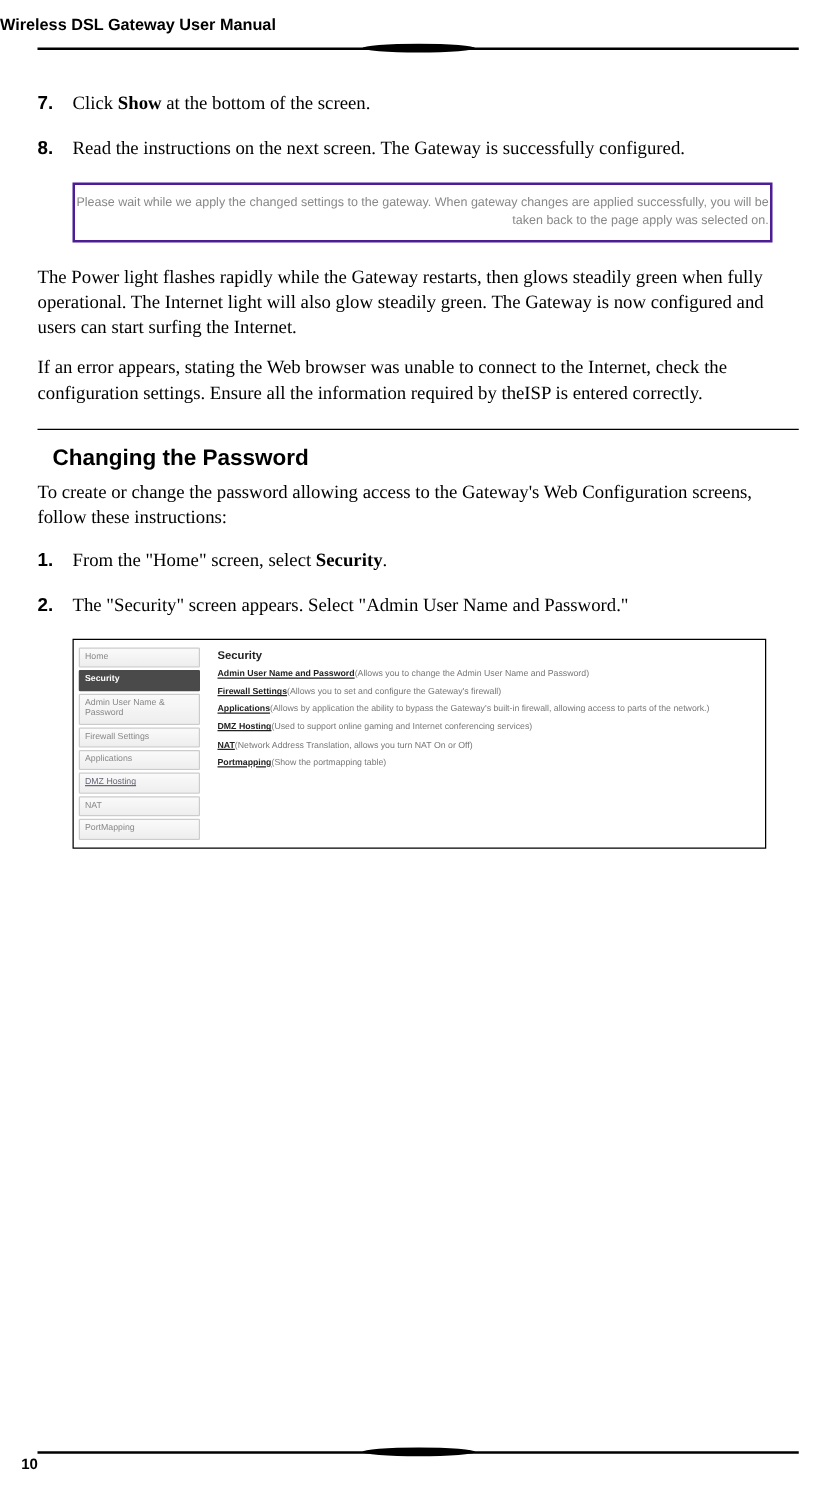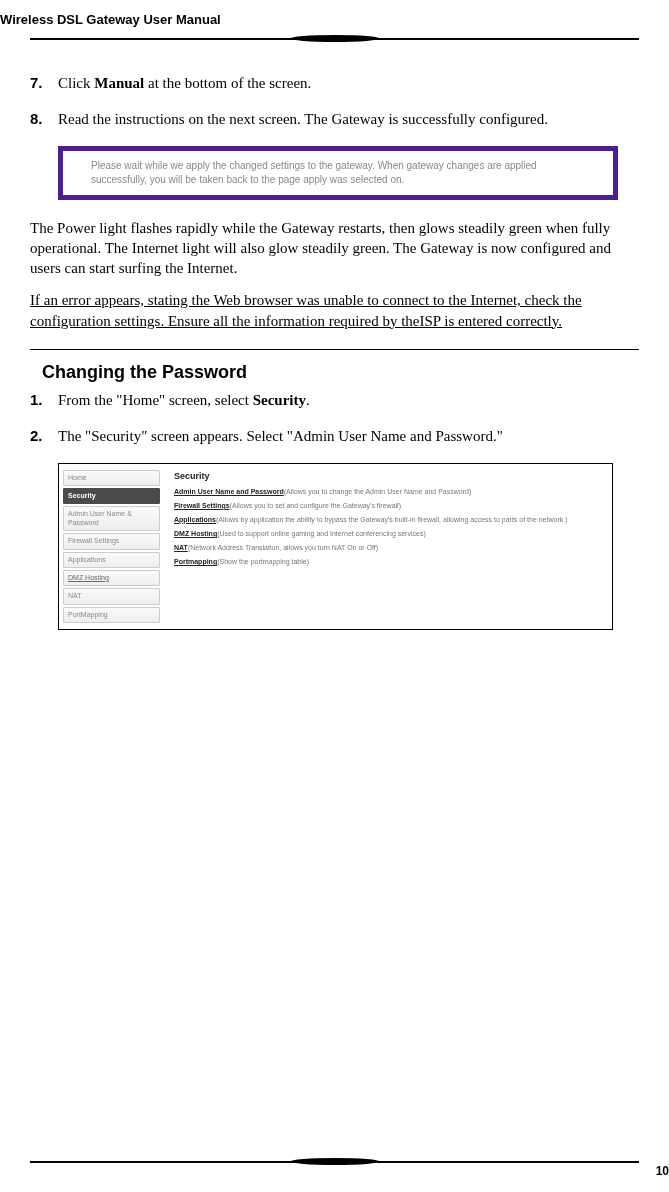--- a/index.html
+++ b/index.html
@@ -58,37 +58,37 @@
     }
     .step-text {
       flex: 1;
     }
     .step-text b {
       font-family: Georgia, serif;
       font-weight: bold;
     }
     .msg-box {
       margin: 10px 0 18px 28px;
-      border: 5px solid #4c1d95;
-      padding: 8px 28px;
+      border: 2px solid #4c1d95;
+      padding: 8px 1px;
       background: #fff;
       width: 560px;
+      text-align: right;
     }
     .msg-box-inner {
       font-family: Arial, Helvetica, sans-serif;
       font-size: 10px;
       color: #888;
       line-height: 1.4;
     }
     .para {
       margin-bottom: 12px;
     }
     .para2 {
       margin-bottom: 18px;
-      text-decoration: underline;
     }
     .section-rule {
       border: none;
       border-top: 1px solid #000;
       margin: 18px 0 10px 0;
     }
     .section-heading {
       font-family: Arial, Helvetica, sans-serif;
       font-weight: bold;
       font-size: 18px;
@@ -175,61 +175,62 @@
       width: 90px;
       height: 7px;
       background: #000;
       border-radius: 50%;
     }
     .page-number {
       position: absolute;
       bottom: 14px;
       left: 17px;
       right: 0;
-      text-align: right;
+      text-align: left;
       font-family: Arial, Helvetica, sans-serif;
       font-weight: bold;
       font-size: 12px;
     }
   </style>
 </head>
 <body>
 
 <div class="page-header">Wireless DSL Gateway User Manual</div>
 <div class="header-rule">
   <div class="line"></div>
     <div class="oval"></div>
 </div>
 
 <div class="content">
 
   <div class="step">
     <div class="step-num">7.</div>
     <div class="step-text">
-      <span>Click </span><b>Manual</b><span> at the bottom of the screen.</span>
+      <span>Click </span><b>Show</b><span> at the bottom of the screen.</span>
     </div>
   </div>
 
   <div class="step">
     <div class="step-num">8.</div>
     <div class="step-text">
       <span>Read the instructions on the next screen. The Gateway is successfully configured.</span>
     </div>
   </div>
 
   <div class="msg-box">
     <div class="msg-box-inner">Please wait while we apply the changed settings to the gateway. When gateway changes are applied successfully, you will be taken back to the page apply was selected on.</div>
   </div>
 
   <div class="para">The Power light flashes rapidly while the Gateway restarts, then glows steadily green when fully operational. The Internet light will also glow steadily green. The Gateway is now configured and users can start surfing the Internet.</div>
   <div class="para2">If an error appears, stating the Web browser was unable to connect to the Internet, check the configuration settings. Ensure all the information required by theISP is entered correctly.</div>
 
   <hr class="section-rule">
 
   <div class="section-heading">Changing the Password</div>
+  <div class="section-intro">To create or change the password allowing access to the Gateway's Web Configuration screens, follow these instructions:</div>
 
   <div class="step">
     <div class="step-num">1.</div>
     <div class="step-text">
       <span>From the "Home" screen, select </span><b>Security</b><span>.</span>
     </div>
   </div>
 
   <div class="step">
     <div class="step-num">2.</div>

